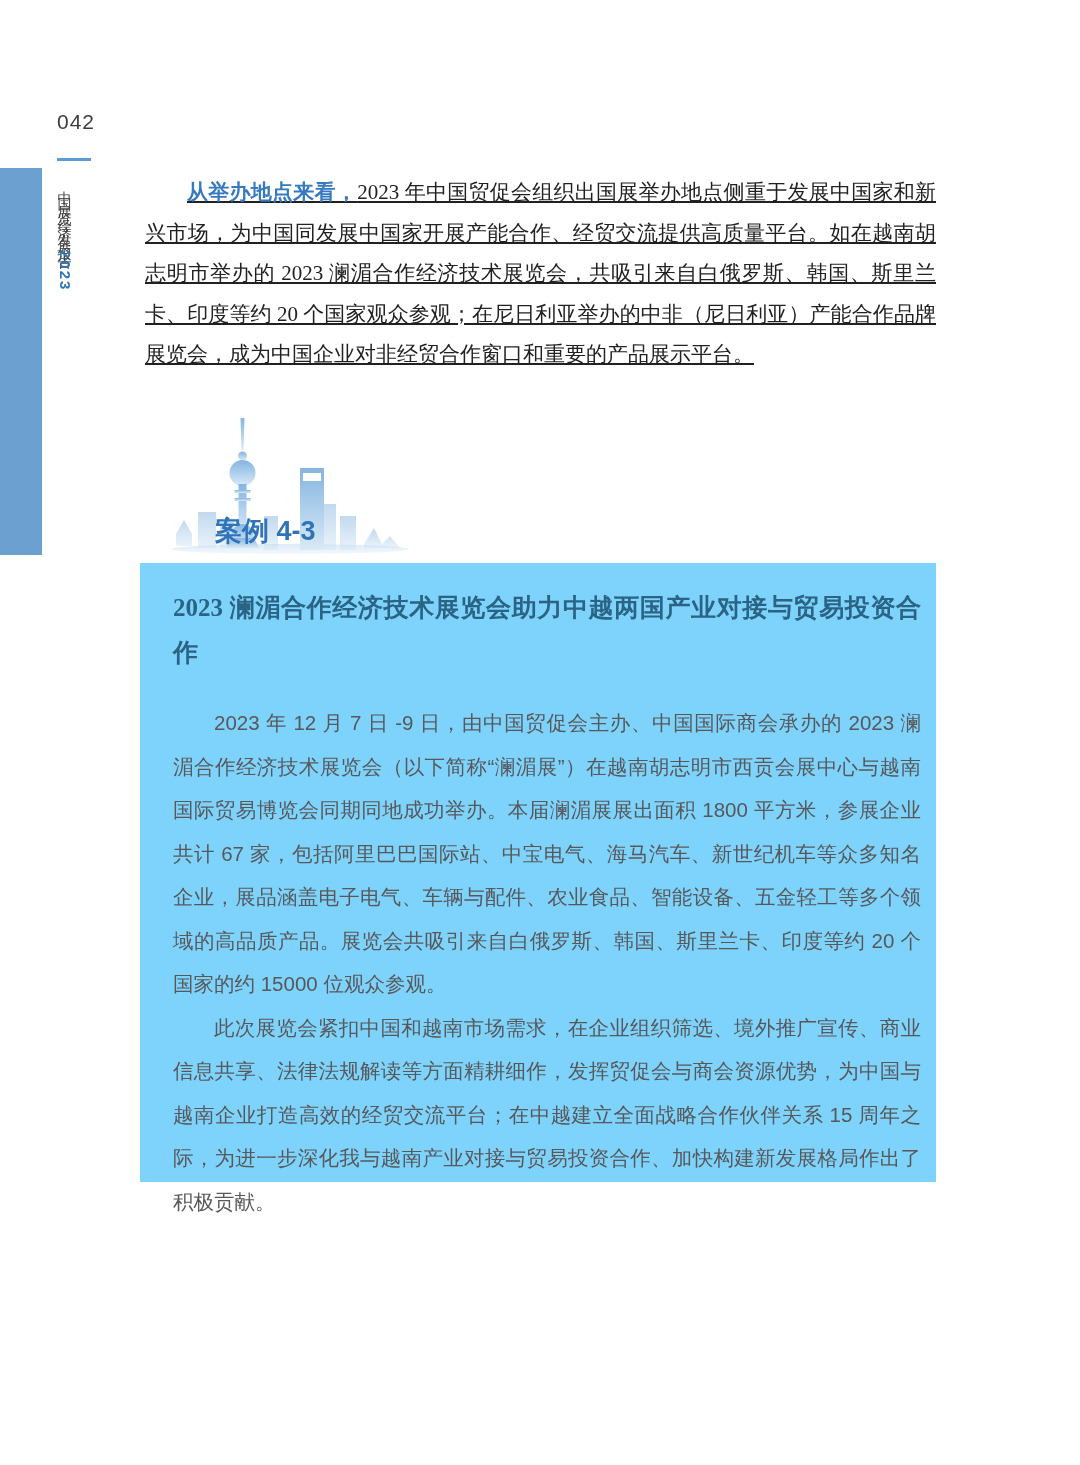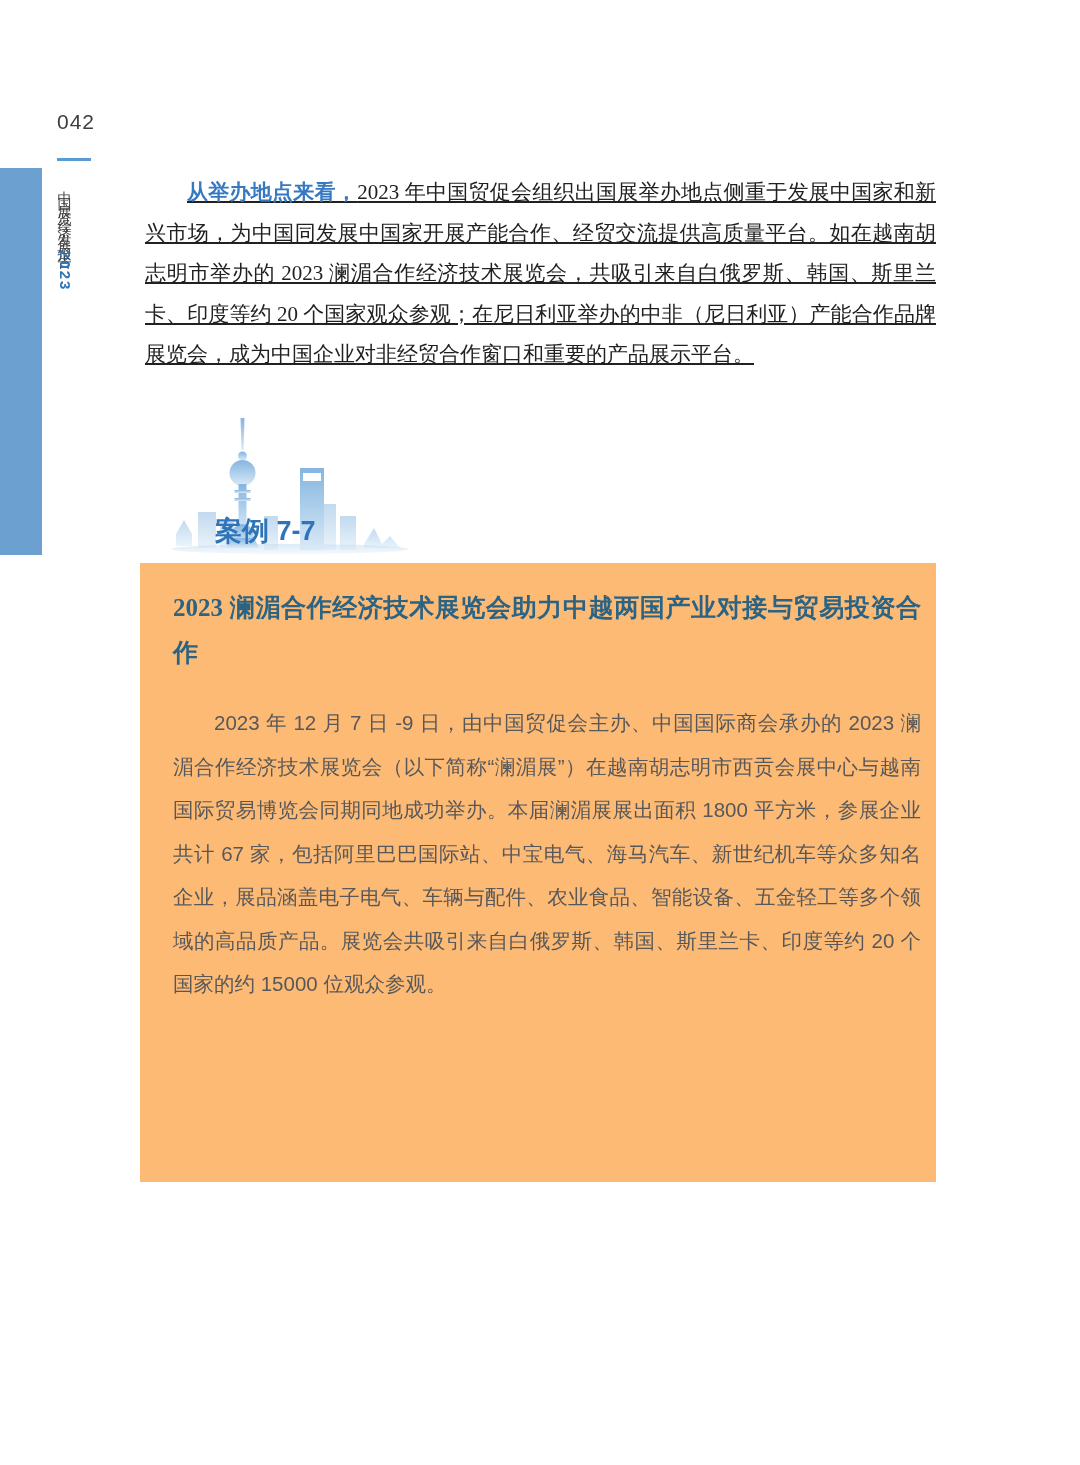--- a/index.html
+++ b/index.html
@@ -83,21 +83,21 @@
     font-size: 27px;
     font-weight: bold;
     color: #2f74b9;
   }
 
   
   .case-box {
     position: absolute;
     left: 140px; top: 563px;
     width: 796px; height: 619px;
-    background: #fdba74;
+    background: #7dd3fc;
     padding: 22px 15px 0 33px;
   }
   .case-title {
     font-size: 25px;
     font-weight: bold;
     line-height: 45px;
     color: #2b6384;
     text-align: justify;
     margin-bottom: 26px;
   }
@@ -154,21 +154,22 @@
       <rect x="66.5" y="82" width="16" height="3"></rect>
       <circle cx="74.5" cy="119" r="11"></circle>
       <polygon points="58,132 91,132 86,122 63,122"></polygon>
     </g>
 
     <g>
       <rect x="132" y="52" width="24" height="82" fill="url(#skyg)"></rect>
       <rect x="135" y="57" width="18" height="8" fill="#ffffff"></rect>
     </g>
   </svg>
-  <div class="case-label">案例 7-7</div>
+  <div class="case-label">案例 4-3</div>
 
   <div class="case-box">
     <div class="case-title">2023 澜湄合作经济技术展览会助力中越两国产业对接与贸易投资合作</div>
     <p class="case-para">2023 年 12 月 7 日 -9 日，由中国贸促会主办、中国国际商会承办的 2023 澜湄合作经济技术展览会（以下简称“澜湄展”）在越南胡志明市西贡会展中心与越南国际贸易博览会同期同地成功举办。本届澜湄展展出面积 1800 平方米，参展企业共计 67 家，包括阿里巴巴国际站、中宝电气、海马汽车、新世纪机车等众多知名企业，展品涵盖电子电气、车辆与配件、农业食品、智能设备、五金轻工等多个领域的高品质产品。展览会共吸引来自白俄罗斯、韩国、斯里兰卡、印度等约 20 个国家的约 15000 位观众参观。</p>
+    <p class="case-para">此次展览会紧扣中国和越南市场需求，在企业组织筛选、境外推广宣传、商业信息共享、法律法规解读等方面精耕细作，发挥贸促会与商会资源优势，为中国与越南企业打造高效的经贸交流平台；在中越建立全面战略合作伙伴关系 15 周年之际，为进一步深化我与越南产业对接与贸易投资合作、加快构建新发展格局作出了积极贡献。</p>
   </div>
 
 
 </div>
 
 </body></html>

